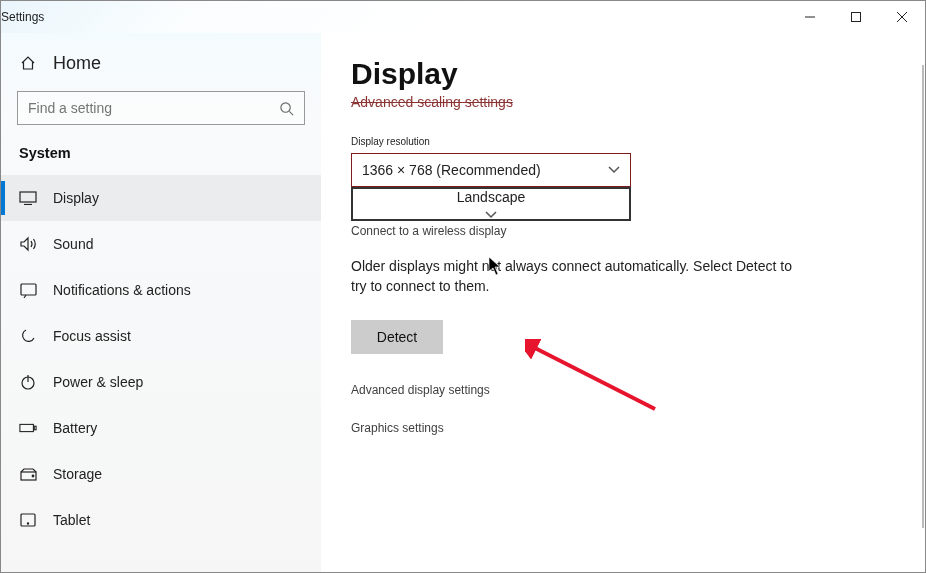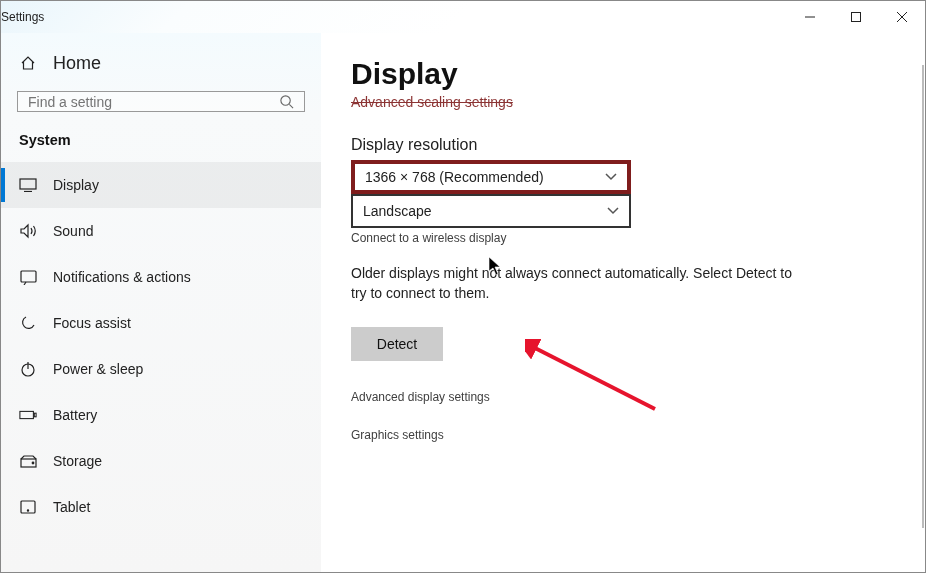--- a/index.html
+++ b/index.html
@@ -10,36 +10,36 @@
   .winbtns { display: flex; height: 100%; }
   .winbtn { width: 46px; display: flex; align-items: center; justify-content: center; }
   .winbtn svg { stroke: #222; stroke-width: 1; fill: none; }
 
   .content { display: flex; height: calc(100% - 32px); position: relative; }
 
   .sidebar { width: 320px; background: linear-gradient(180deg, #f4fbfe 0%, #f8fafb 15%, #f6f6f6 100%); padding-top: 8px; display: flex; flex-direction: column; }
   .home { display: flex; align-items: center; height: 44px; padding-left: 18px; gap: 16px; }
   .home .icon { width: 18px; display:flex; align-items:center; justify-content:center; }
   .home .lbl { font-size: 18px; color: #222; }
-  .search { margin: 6px 16px 14px 16px; height: 21px; border: 1px solid #999; background: rgba(255,255,255,.4); display:flex; align-items:center; padding: 0 10px; justify-content: space-between; }
+  .search { margin: 6px 16px 14px 16px; height: 34px; border: 1px solid #999; background: rgba(255,255,255,.4); display:flex; align-items:center; padding: 0 10px; justify-content: space-between; }
   .search input { border:none; background:transparent; outline:none; font-size:14px; color:#555; width: 230px; }
   .search .sicon { color:#555; }
   .cat { padding: 6px 18px 14px 18px; font-weight:600; font-size:14.5px; color:#111; }
   .nav { list-style:none; }
   .nav li { display:flex; align-items:center; height:46px; padding-left:18px; gap:16px; font-size:14px; color:#222; position:relative; }
   .nav li .icon { width:18px; display:flex; align-items:center; justify-content:center; }
   .nav li.sel { background: rgba(0,0,0,.05); }
   .nav li.sel::before { content:''; position:absolute; left:0; top:6px; bottom:6px; width:4px; background:#0078d4; }
 
   .main { flex:1; padding: 24px 30px 0 30px; overflow:hidden; position:relative; }
   .h1 { font-size:30px; font-weight:600; color:#111; margin-bottom: 2px; }
   .cutlink { color:#7f1d1d; font-size:14px; text-decoration: line-through; opacity:.9; margin-bottom: 14px; display:inline-block; }
-  .fld-label { font-size:16px; color:#222; margin-top: 12px; margin-bottom:6px; }
-  .dd { width: 280px; height:34px; border:4px solid #7f1d1d; display:flex; align-items:center; justify-content:space-between; padding: 0 10px; font-size:14px; color:#222; background:#fff; }
-  .dd.bold { border-width:2px; border-color:#333; }
+  .fld-label { font-size:10px; color:#222; margin-top: 12px; margin-bottom:6px; }
+  .dd { width: 280px; height:34px; border:1px solid #7f1d1d; display:flex; align-items:center; justify-content:space-between; padding: 0 10px; font-size:14px; color:#222; background:#fff; }
+  .dd.bold { border-width:2px; border-color:#333;flex-direction:column; }
   .chev svg { stroke:#555; stroke-width:1.5; fill:none; }
   .h2 { font-size:21px; font-weight:600; color:#111; margin-top: 32px; margin-bottom: 14px; }
   .link { color:#404040; font-size:12px; display:inline-block; }
   .para { font-size:14px; color:#222; max-width:460px; line-height:1.4; margin-top: 18px; }
   .btn { margin-top:24px; height:34px; width:92px; background:#ccc; border:none; font-size:14px; color:#111; display:flex; align-items:center; justify-content:center; }
   .linkrow { margin-top: 26px; }
   .linkrow2 { margin-top: 20px; }
 
   .cursor { position:absolute; left:488px; top:256px; pointer-events:none; }
   .cursor svg { fill:#000; }

